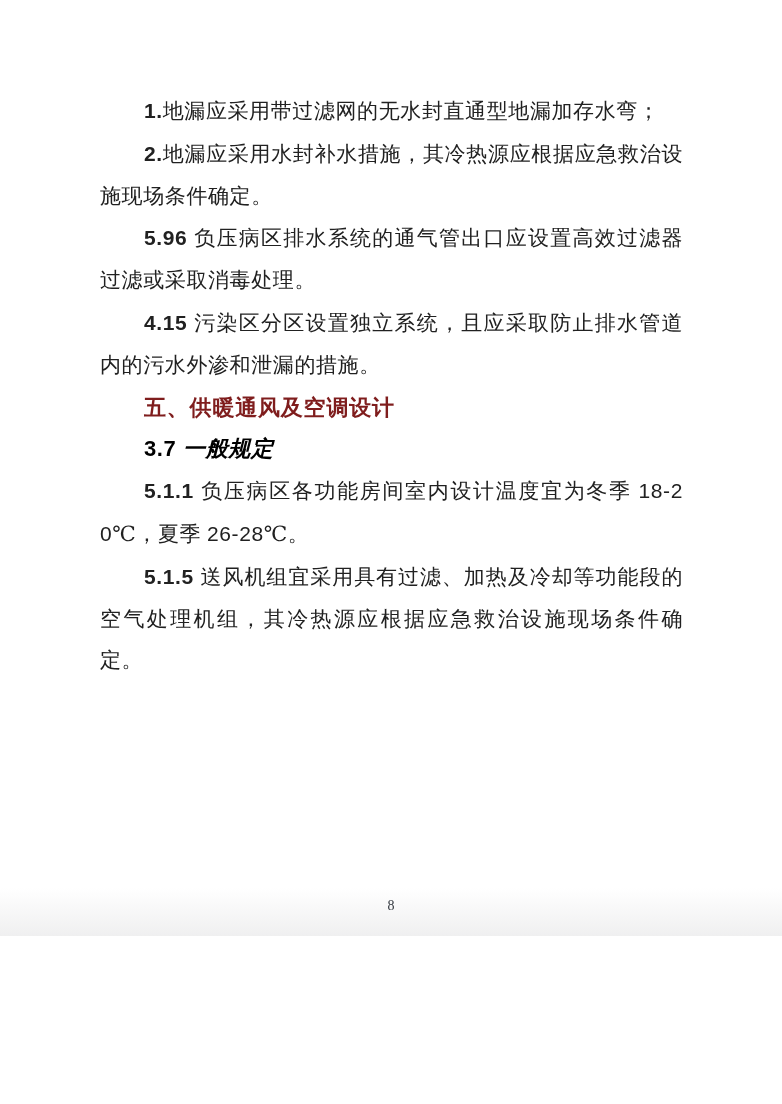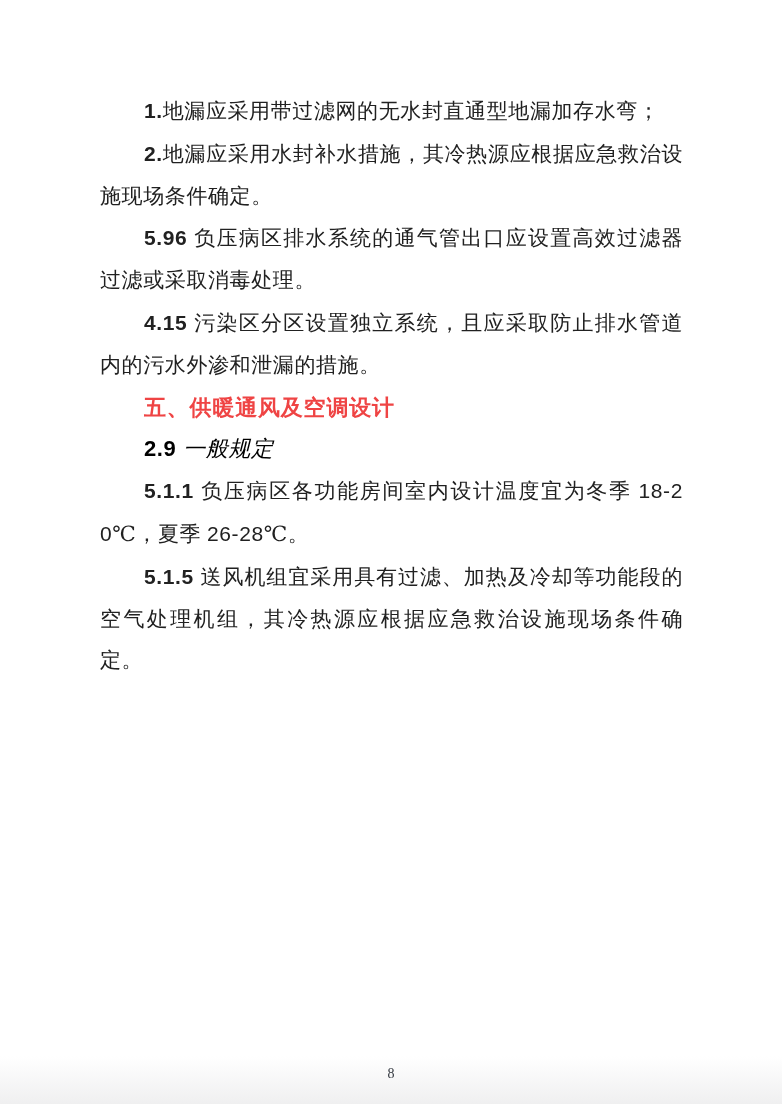--- a/index.html
+++ b/index.html
@@ -4,21 +4,21 @@
 <style>
   * { box-sizing: border-box; }
   html, body { margin: 0; padding: 0; }
   body {
     width: 782px; height: 1104px;
     background: #ffffff;
     font-family: "Liberation Serif", "DejaVu Serif", serif;
   }
   .page {
     position: relative;
-    width: 782px; height: 1104px;
+    width: 782px; height: 936px;
     background: #ffffff;
     overflow: hidden;
   }
   
   .page-bottom-fade {
     position: absolute; left: 0; right: 0; bottom: 0;
     height: 48px;
     background: linear-gradient(to bottom, rgba(236,236,236,0) 0%, rgba(231,231,232,0.65) 100%);
     pointer-events: none;
   }
@@ -33,40 +33,40 @@
     text-align: justify;
     text-justify: inter-ideograph;
     text-indent: 44px;
     letter-spacing: 0.6px;
     word-break: break-all;
   }
   .p-h1 {
     font-family: "Liberation Sans", "DejaVu Sans", sans-serif;
     font-weight: 700;
     font-size: 22px;
-    color: #ef4444;
+    color: #7f1d1d;
     letter-spacing: 0.8px;
     text-align: left;
   }
   .p-h2 {
     font-weight: 700;
     font-size: 22px;
     color: #000000;
     text-align: left;
   }
   .f-numb {
     font-family: "Liberation Sans", "DejaVu Sans", sans-serif;
     font-weight: 700;
   }
   .f-num {
     font-family: "Liberation Sans", "DejaVu Sans", sans-serif;
   }
   .f-kai {
     font-style: italic;
-    font-weight: 400;
+    font-weight: 700;
   }
   .page-footer {
     position: absolute;
     left: 0; bottom: 22px;
     width: 100%;
     text-align: center;
   }
   .page-number {
     font-family: "Liberation Serif", "DejaVu Serif", serif;
     font-size: 14px;
@@ -76,21 +76,21 @@
 </head>
 <body>
 
 <div class="page">
   <main class="doc-body" id="doc-body">
       <p class="para p-body"><span class="f-numb">1.</span><span class="f-plain">地漏应采用带过滤网的无水封直通型地漏加存水弯；</span></p>
       <p class="para p-body"><span class="f-numb">2.</span><span class="f-plain">地漏应采用水封补水措施，其冷热源应根据应急救治设施现场条件确定。</span></p>
       <p class="para p-body"><span class="f-numb">5.96 </span><span class="f-plain">负压病区排水系统的通气管出口应设置高效过滤器过滤或采取消毒处理。</span></p>
       <p class="para p-body"><span class="f-numb">4.15 </span><span class="f-plain">污染区分区设置独立系统，且应采取防止排水管道内的污水外渗和泄漏的措施。</span></p>
       <p class="para p-h1"><span class="f-plain">五、供暖通风及空调设计</span></p>
-      <p class="para p-h2"><span class="f-numb">2.9 </span><span class="f-kai">一般规定</span></p>
+      <p class="para p-h2"><span class="f-numb">3.7 </span><span class="f-kai">一般规定</span></p>
       <p class="para p-body"><span class="f-numb">5.1.1 </span><span class="f-plain">负压病区各功能房间室内设计温度宜为冬季 </span><span class="f-num">18-20</span><span class="f-plain">℃，夏季 </span><span class="f-num">26-28</span><span class="f-plain">℃。</span></p>
       <p class="para p-body"><span class="f-numb">5.1.5 </span><span class="f-plain">送风机组宜采用具有过滤、加热及冷却等功能段的空气处理机组，其冷热源应根据应急救治设施现场条件确定。</span></p>
     </main>
   <div class="page-bottom-fade"></div>
   <footer class="page-footer">
     <span class="page-number">8</span>
   </footer>
 </div>
 
 </body></html>

